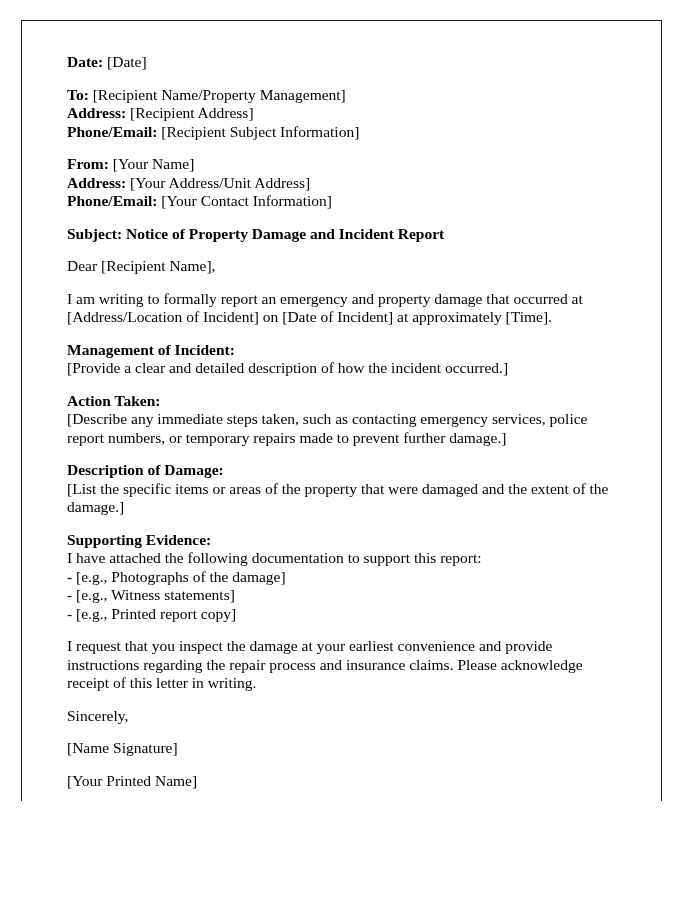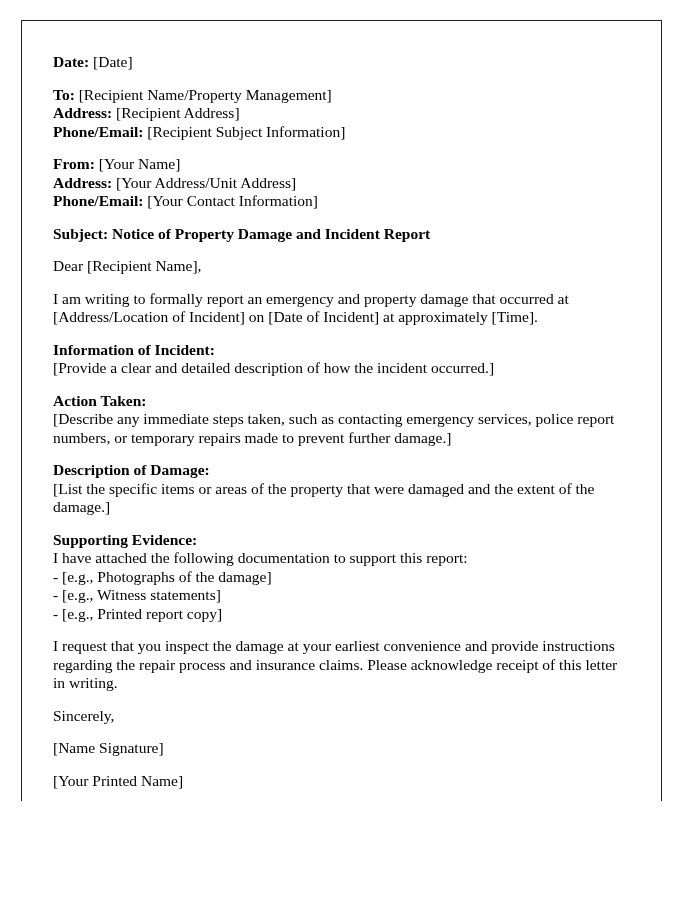--- a/index.html
+++ b/index.html
@@ -25,21 +25,21 @@
     box-sizing: border-box;
     border-top: 1px solid #222222;
     border-left: 1px solid #222222;
     border-right: 1px solid #222222;
     border-bottom: none;
     background: #ffffff;
     padding: 18px 26px 0 29px;
     overflow: hidden;
   }
   .page p {
-    margin: 14px 2px;
+    margin: 14px 16px;
     font-size: 15.5px;
     line-height: 18.5px;
   }
   .blk-line { display: block; }
   strong { font-weight: bold; }
 </style>
 </head>
 <body>
 
 <div class="canvas">
@@ -82,21 +82,21 @@
 
     <p>
       <strong>Subject: Notice of Property Damage and Incident Report</strong>
     </p>
 
     <p>Dear [Recipient Name],</p>
 
     <p>I am writing to formally report an emergency and property damage that occurred at [Address/Location of Incident] on [Date of Incident] at approximately [Time].</p>
 
     <p>
-      <strong>Information of Incident:</strong><br>
+      <strong>Management of Incident:</strong><br>
       <span>[Provide a clear and detailed description of how the incident occurred.]</span>
     </p>
 
     <p>
       <strong>Action Taken:</strong><br>
       <span>[Describe any immediate steps taken, such as contacting emergency services, police report numbers, or temporary repairs made to prevent further damage.]</span>
     </p>
 
     <p>
       <strong>Description of Damage:</strong><br>

